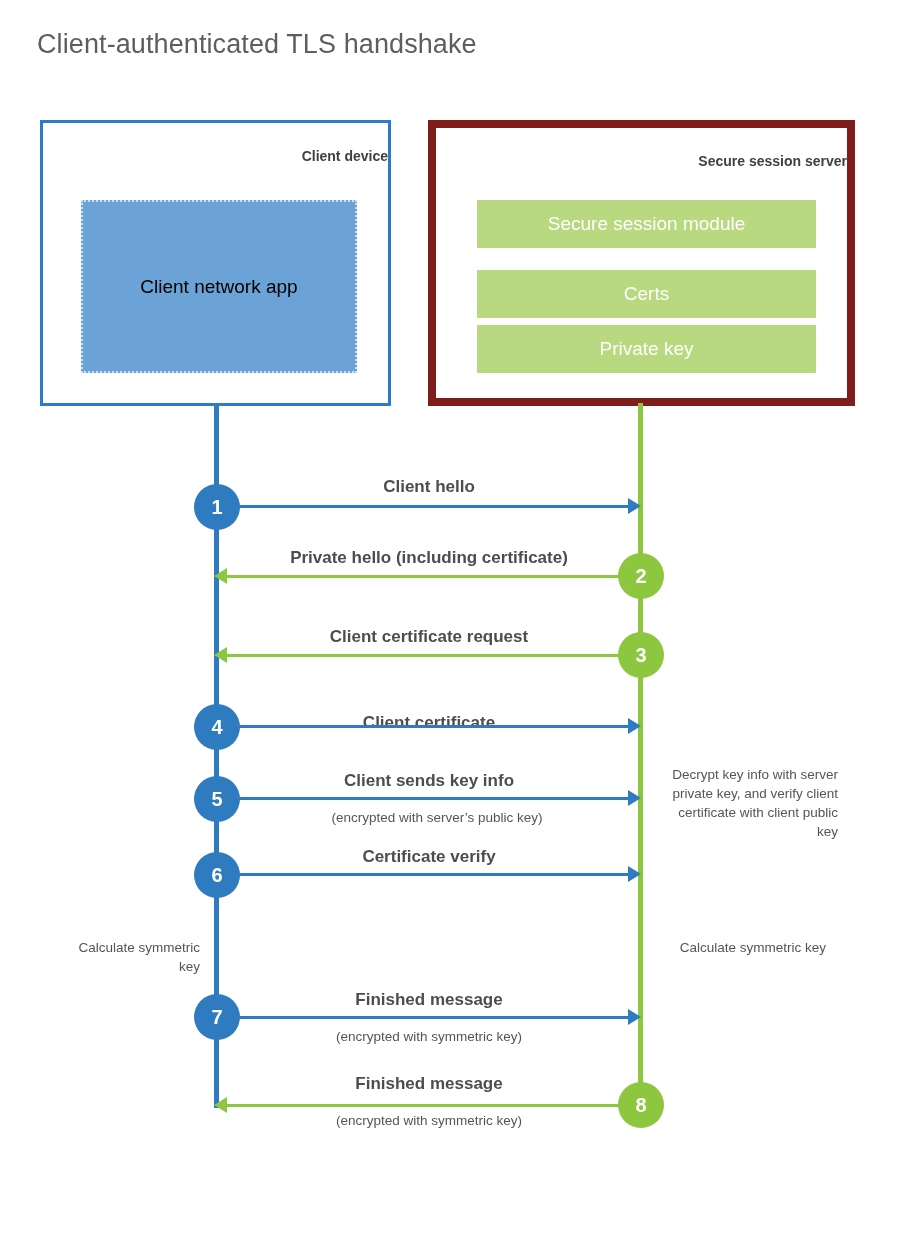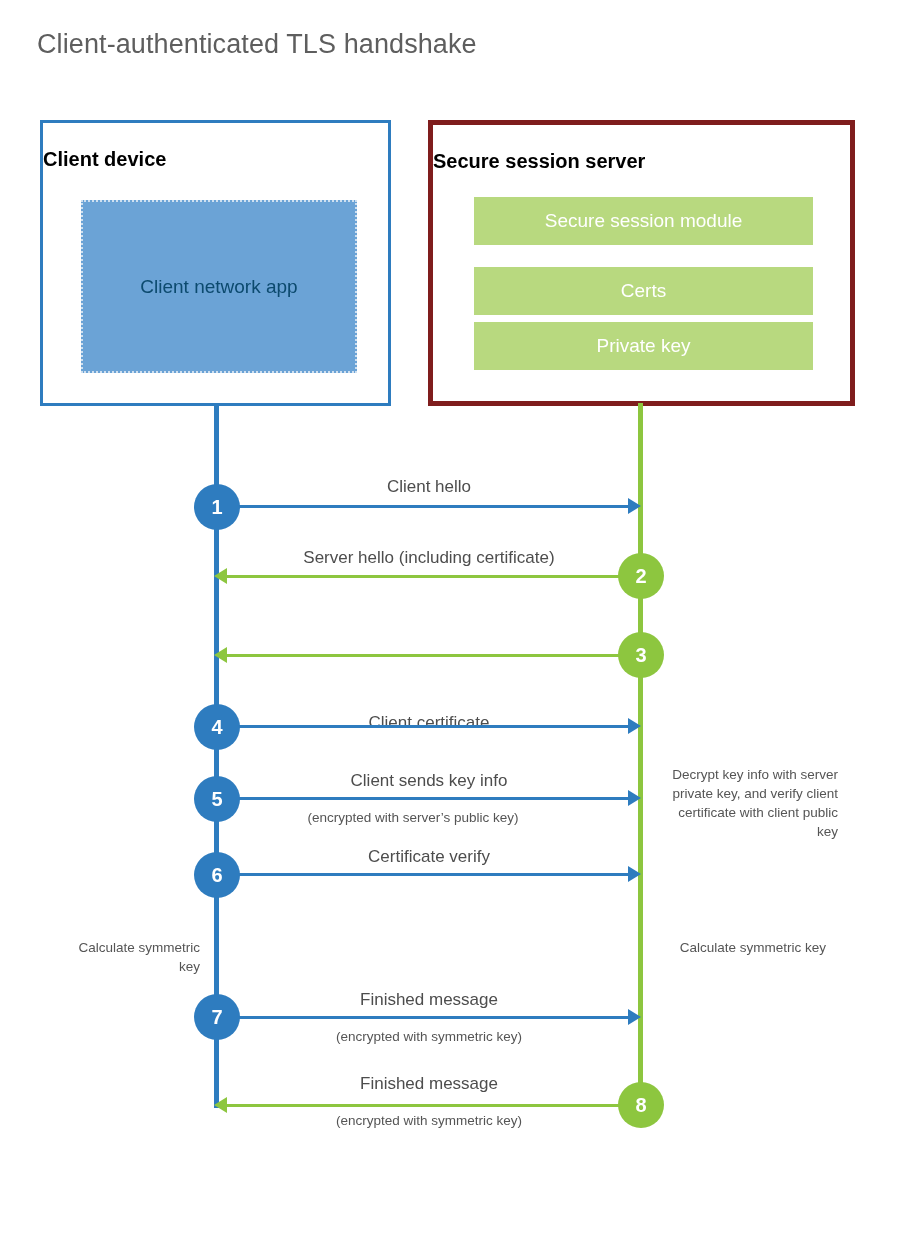--- a/index.html
+++ b/index.html
@@ -12,32 +12,32 @@
 
   .title{
     position:absolute;left:37px;top:29px;
     font-size:27px;font-weight:300;letter-spacing:.1px;
     color:#5e5e5e;white-space:nowrap;
   }
 
   
   .panel{position:absolute;background:#fff;box-sizing:border-box;}
   #client-panel{left:40px;top:120px;width:351px;height:286px;border:3px solid #2e7cbf;}
-  #server-panel{left:428px;top:120px;width:427px;height:286px;border:5px solid #7f1d1d;}
+  #server-panel{left:428px;top:120px;width:427px;height:286px;border:8px solid #7f1d1d;}
 
   .panel-title{
-    position:absolute;left:0;right:0;top:25px;text-align:left;
-    font-size:20px;font-weight:bold;color:#000000;
+    position:absolute;left:0;right:0;top:25px;text-align:right;
+    font-size:14px;font-weight:bold;color:#404040;
   }
 
   #client-app{
     position:absolute;left:38px;top:77px;width:276px;height:173px;
     background:#6ba3d6;border:2px dotted #cfe0f0;box-sizing:border-box;
     display:flex;align-items:center;justify-content:center;text-align:center;
-    color:#0c4a6e;font-size:19px;font-weight:300;line-height:1.32;
+    color:#000000;font-size:19px;font-weight:300;line-height:1.32;
   }
 
   .srv-bar{
     position:absolute;left:41px;width:339px;height:48px;
     background:#b8d97f;display:flex;align-items:center;justify-content:center;
     color:#ffffff;font-size:19px;font-weight:300;
   }
   #srv-bar-0{top:72px;}
   #srv-bar-1{top:142px;}
   #srv-bar-2{top:197px;}
@@ -57,21 +57,21 @@
 
   .step-circle{
     position:absolute;width:46px;height:46px;border-radius:50%;
     display:flex;align-items:center;justify-content:center;
     color:#ffffff;font-size:20px;font-weight:bold;
   }
   .step-circle.blue{background:#2e7cbf;}
   .step-circle.green{background:#8dc63f;}
 
   .msg-label{
-    position:absolute;text-align:center;font-size:17px;font-weight:400;
+    position:absolute;text-align:center;font-size:17px;font-weight:700;
     color:#4d4d4d;white-space:nowrap;
   }
   .msg-sub{
     position:absolute;text-align:center;font-size:13.5px;font-weight:300;
     color:#555555;white-space:nowrap;
   }
 
   .side-note{
     position:absolute;font-size:13.5px;font-weight:300;color:#555555;
     line-height:1.42;
@@ -99,38 +99,39 @@
   </div>
 
   <div class="lifeline" id="client-lifeline"></div>
   <div class="lifeline" id="server-lifeline"></div>
 
   <div class="msg-label" style="left:217px;top:477px;width:424px;">Client hello</div>
   <div class="arrow-line blue" style="left:217px;top:505px;width:411px;"></div>
   <div class="arrow-head blue right" style="left:628px;top:498px;"></div>
   <div class="step-circle blue" style="left:194px;top:484px;">1</div>
 
-  <div class="msg-label" style="left:217px;top:548px;width:424px;">Server hello (including certificate)</div>
+  <div class="msg-label" style="left:217px;top:548px;width:424px;">Private hello (including certificate)</div>
   <div class="arrow-line green" style="left:227px;top:575px;width:414px;"></div>
   <div class="arrow-head green left" style="left:214px;top:568px;"></div>
   <div class="step-circle green" style="left:618px;top:553px;">2</div>
 
+  <div class="msg-label" style="left:217px;top:627px;width:424px;">Client certificate request</div>
   <div class="arrow-line green" style="left:227px;top:654px;width:414px;"></div>
   <div class="arrow-head green left" style="left:214px;top:647px;"></div>
   <div class="step-circle green" style="left:618px;top:632px;">3</div>
 
   <div class="msg-label" style="left:217px;top:697px;width:424px;margin-top:16px;">Client certificate</div>
   <div class="arrow-line blue" style="left:217px;top:725px;width:411px;"></div>
   <div class="arrow-head blue right" style="left:628px;top:718px;"></div>
   <div class="step-circle blue" style="left:194px;top:704px;">4</div>
 
   <div class="msg-label" style="left:217px;top:771px;width:424px;">Client sends key info</div>
   <div class="arrow-line blue" style="left:217px;top:797px;width:411px;"></div>
   <div class="arrow-head blue right" style="left:628px;top:790px;"></div>
-  <div class="msg-sub" style="left:201px;top:810px;width:424px;text-align:center;">(encrypted with server’s public key)</div>
+  <div class="msg-sub" style="left:225px;top:810px;width:424px;text-align:center;">(encrypted with server’s public key)</div>
   <div class="step-circle blue" style="left:194px;top:776px;">5</div>
 
   <div class="msg-label" style="left:217px;top:847px;width:424px;">Certificate verify</div>
   <div class="arrow-line blue" style="left:217px;top:873px;width:411px;"></div>
   <div class="arrow-head blue right" style="left:628px;top:866px;"></div>
   <div class="step-circle blue" style="left:194px;top:852px;">6</div>
 
   <div class="side-note right-side" style="left:668px;top:765px;width:170px;">Decrypt key info with server private key, and verify client certificate with client public key</div>
 
   <div class="side-note left-side" style="left:55px;top:938px;width:145px;">Calculate symmetric key</div>

